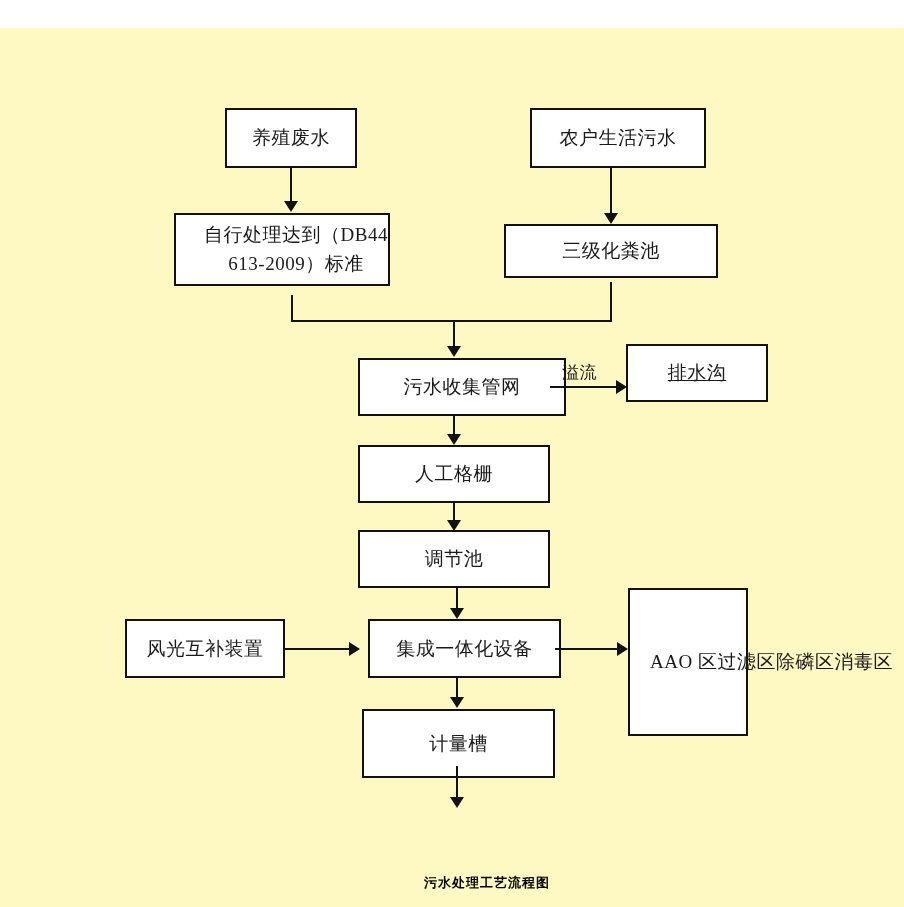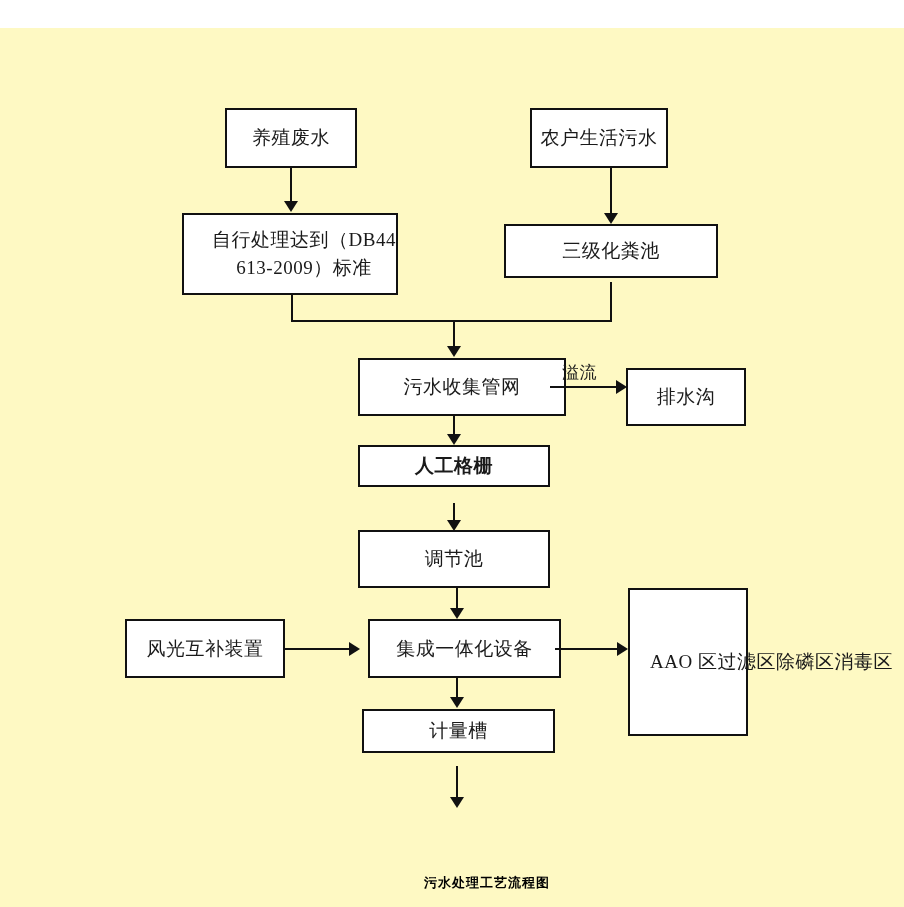--- a/index.html
+++ b/index.html
@@ -97,61 +97,61 @@
 </style>
 </head>
 <body>
 
 <div id="canvas">
 
   <div class="node" style="left:225px; top:80px; width:132px; height:60px;">
     <span class="ln">养殖废水</span>
   </div>
 
-  <div class="node" style="left:530px; top:80px; width:138px; height:60px;">
+  <div class="node" style="left:530px; top:80px; width:176px; height:60px;">
     <span class="ln">农户生活污水</span>
   </div>
 
   <div class="edge-v" style="left:290px; top:140px; height:34px;"></div>
   <div class="arrow-down" style="left:284px; top:173px;"></div>
 
   <div class="edge-v" style="left:610px; top:140px; height:46px;"></div>
   <div class="arrow-down" style="left:604px; top:185px;"></div>
 
-  <div class="node multi" style="left:182px; top:185px; width:216px; height:82px;padding-left:32px;">
+  <div class="node multi" style="left:174px; top:185px; width:216px; height:73px;padding-left:32px;">
     <span class="ln">自行处理达到（DB44</span>
     <span class="ln">613-2009）标准</span>
   </div>
 
   <div class="node" style="left:504px; top:196px; width:214px; height:54px;">
     <span class="ln">三级化粪池</span>
   </div>
 
   <div class="edge-v" style="left:291px; top:267px; height:27px;"></div>
   <div class="edge-v" style="left:610px; top:254px; height:40px;"></div>
   <div class="edge-h" style="left:291px; top:292px; width:321px;"></div>
   <div class="edge-v" style="left:453px; top:292px; height:27px;"></div>
   <div class="arrow-down" style="left:447px; top:318px;"></div>
 
   <div class="node" style="left:358px; top:330px; width:208px; height:58px;">
     <span class="ln">污水收集管网</span>
   </div>
 
-  <div class="node" style="left:626px; top:340px; width:120px; height:58px;">
+  <div class="node" style="left:626px; top:316px; width:142px; height:58px;text-decoration:underline;">
     <span class="ln">排水沟</span>
   </div>
 
   <div class="edge-h" style="left:550px; top:358px; width:68px;"></div>
   <div class="arrow-right" style="left:616px; top:352px;"></div>
   <div class="edge-label" style="left:562px; top:333px;">溢流</div>
 
   <div class="edge-v" style="left:453px; top:388px; height:20px;"></div>
   <div class="arrow-down" style="left:447px; top:406px;"></div>
 
-  <div class="node" style="left:358px; top:417px; width:192px; height:42px;font-weight:bold;">
+  <div class="node" style="left:358px; top:417px; width:192px; height:58px;">
     <span class="ln">人工格栅</span>
   </div>
 
   <div class="edge-v" style="left:453px; top:475px; height:20px;"></div>
   <div class="arrow-down" style="left:447px; top:492px;"></div>
 
   <div class="node" style="left:358px; top:502px; width:192px; height:58px;">
     <span class="ln">调节池</span>
   </div>
 
@@ -175,21 +175,21 @@
   <div class="node stack" style="left:628px; top:560px; width:120px; height:148px;">
     <span class="ln">AAO 区</span>
     <span class="ln">过滤区</span>
     <span class="ln">除磷区</span>
     <span class="ln">消毒区</span>
   </div>
 
   <div class="edge-v" style="left:456px; top:650px; height:21px;"></div>
   <div class="arrow-down" style="left:450px; top:669px;"></div>
 
-  <div class="node" style="left:362px; top:681px; width:193px; height:44px;font-family:Liberation Serif, serif;">
+  <div class="node" style="left:362px; top:681px; width:193px; height:69px;font-family:Liberation Serif, serif;">
     <span class="ln">计量槽</span>
   </div>
 
   <div class="edge-v" style="left:456px; top:738px; height:33px;"></div>
   <div class="arrow-down" style="left:450px; top:769px;"></div>
 
 
   <div class="chart-title" style="left:424px; top:846px;">污水处理工艺流程图</div>
 
 </div>

